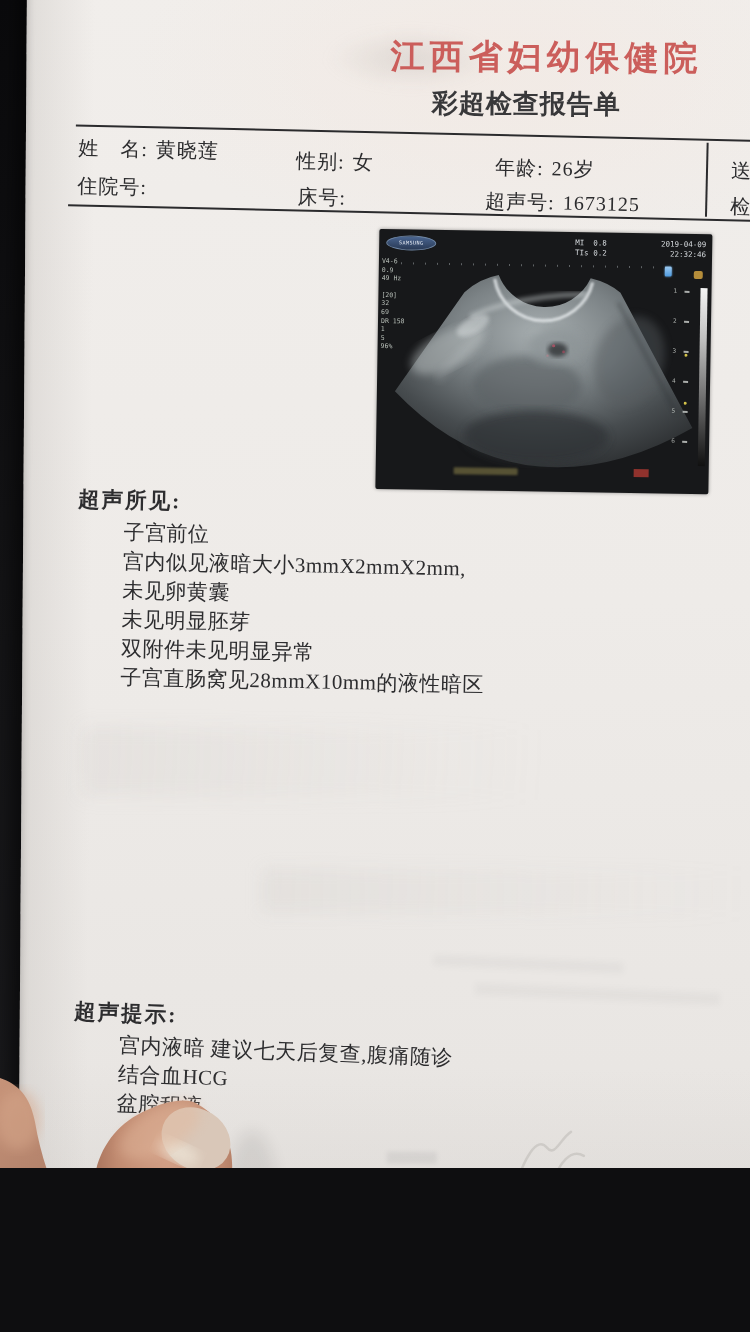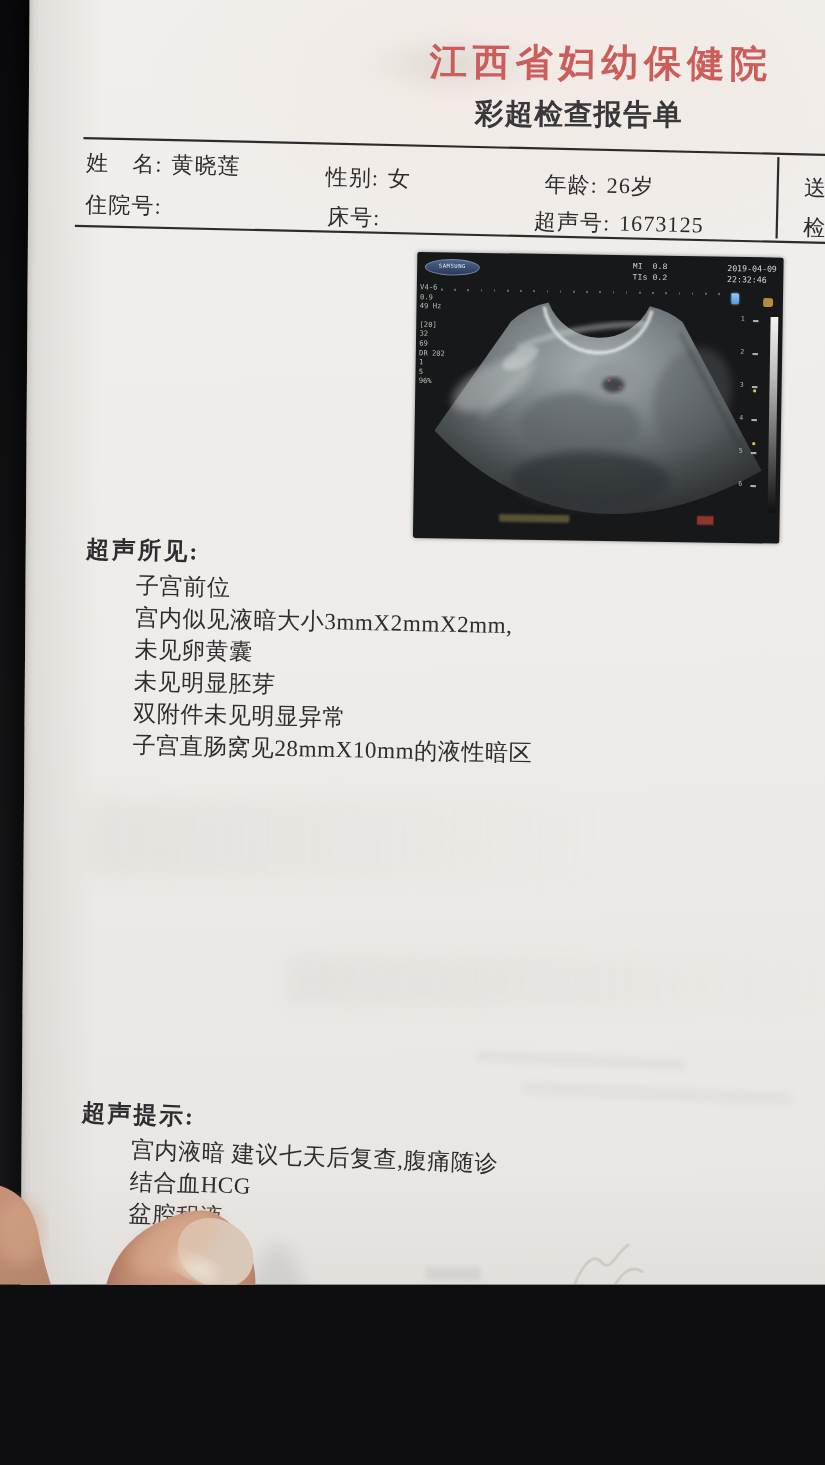--- a/index.html
+++ b/index.html
@@ -35,22 +35,22 @@
   .cell .lbl{margin-right:8px;}
   
   .us{position:absolute;left:353px;top:242px;width:333px;height:260px;
     background:#17181a;border-radius:2px;transform:rotate(.5deg);
     box-shadow:0 0 4px rgba(0,0,0,.4);overflow:hidden;
     font-family:"DejaVu Sans Mono",monospace;}
   .us svg{position:absolute;left:0;top:0;}
   .us-logo{position:absolute;left:7px;top:6px;width:48px;height:13px;border-radius:50%;
     background:linear-gradient(#4a6590,#293a56);border:.5px solid #7087a5;
     color:#e9eef6;font-size:5px;letter-spacing:.5px;text-align:center;line-height:13px;}
-  .us-mi{position:absolute;left:196px;top:6px;font-size:7.5px;line-height:10px;color:#d6dade;font-family:Liberation Mono, monospace;}
-  .us-dt{position:absolute;right:6px;top:6px;font-size:7.5px;line-height:10px;color:#d6dade;}
+  .us-mi{position:absolute;left:196px;top:6px;font-size:7.5px;line-height:10px;color:#d6dade;}
+  .us-dt{position:absolute;right:6px;top:6px;font-size:7.5px;line-height:10px;color:#d6dade;text-align:right;}
   .us-ruler{position:absolute;left:22px;top:33px;width:276px;height:2px;opacity:.55;
     background:repeating-linear-gradient(90deg,#9aa0a3 0 1.5px,transparent 1.5px 12px);}
   .us-marker{position:absolute;left:286px;top:33px;width:7px;height:10px;border-radius:1.5px;
     background:linear-gradient(#9cc9f0,#4e9adf);box-shadow:0 0 2px #6fb3ec;}
   .us-oicon{position:absolute;left:315px;top:37px;width:9px;height:8px;border-radius:2px;
     background:#c79a3e;opacity:.9;}
   .us-params{position:absolute;left:3px;top:28px;font-size:6.5px;line-height:8.6px;
     color:#d3dbd3;opacity:.85;}
   .us-gray{position:absolute;left:322px;top:54px;width:7px;height:178px;
     background:linear-gradient(#f4f4f4,#bdbdbd 30%,#5a5a5a 70%,#101010);}
@@ -177,21 +177,21 @@
       <div class="us-marker"></div>
       <div class="us-oicon"></div>
       <div class="us-params">
         <div>V4-6</div>
         <div>0.9</div>
         <div>49 Hz</div>
         <div style="height:8px"></div>
         <div>[20]</div>
         <div>32</div>
         <div>69</div>
-        <div>DR 202</div>
+        <div>DR 158</div>
         <div>1</div>
         <div>5</div>
         <div>96%</div>
       </div>
       <div class="us-gray"></div>
       <div class="us-tick" style="top:57px"></div>
       <div class="us-tick" style="top:87px"></div>
       <div class="us-tick" style="top:117px"></div>
       <div class="us-tick" style="top:147px"></div>
       <div class="us-tick" style="top:177px"></div>

